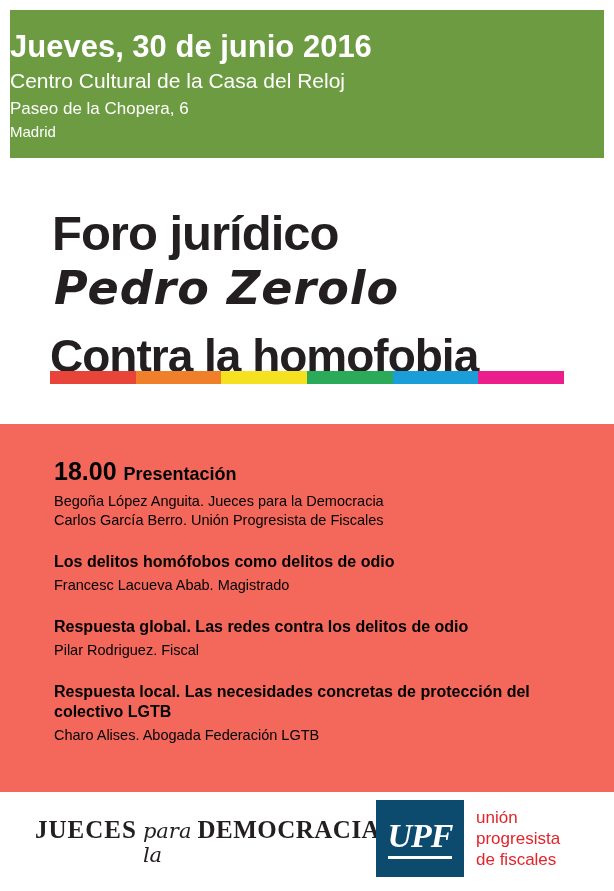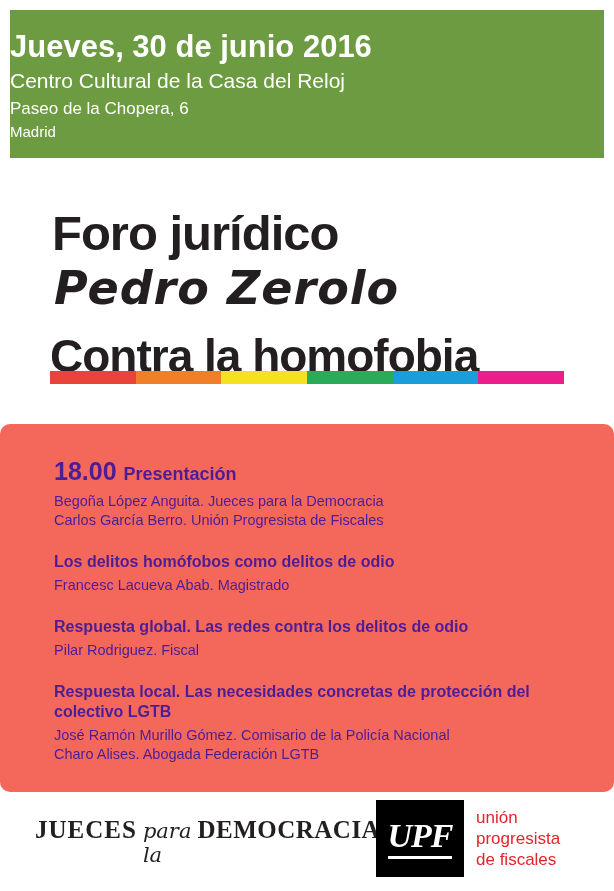--- a/index.html
+++ b/index.html
@@ -109,22 +109,21 @@
   }
 
   
   .program-band {
     position: absolute;
     left: 0;
     top: 424px;
     width: 614px;
     height: 368px;
     background: #f4685c;
-    color: #4c1d95;
-    border-radius: 10px;
+    color: #000000;
   }
   .program-inner {
     position: absolute;
     left: 54px;
     top: 34px;
     width: 520px;
   }
   .time-row {
     display: flex;
     align-items: baseline;
@@ -198,21 +197,21 @@
     position: absolute;
     left: 376px;
     top: 8px;
     width: 205px;
     height: 77px;
     display: flex;
   }
   .upf-mark {
     width: 88px;
     height: 77px;
-    background: #000000;
+    background: #0c4a6e;
     color: #ffffff;
     display: flex;
     align-items: center;
     justify-content: center;
     position: relative;
   }
   .upf-mark-text {
     font-family: "Liberation Serif", serif;
     font-size: 34px;
     font-weight: bold;
@@ -282,21 +281,20 @@
         <div class="speaker">Francesc Lacueva Abab. Magistrado</div>
       </div>
 
       <div class="session">
         <div class="session-title">Respuesta global. Las redes contra los delitos de odio</div>
         <div class="speaker">Pilar Rodriguez. Fiscal</div>
       </div>
 
       <div class="session">
         <div class="session-title">Respuesta local. Las necesidades concretas de protección del colectivo LGTB</div>
-        <div class="speaker">José Ramón Murillo Gómez. Comisario de la Policía Nacional</div>
         <div class="speaker">Charo Alises. Abogada Federación LGTB</div>
       </div>
     </div>
   </div>
 
   <div class="footer">
     <div class="logo-jpd">
       <span class="jpd-jueces">JUECES</span>
       <span class="jpd-para">para la</span>
       <span class="jpd-democracia">DEMOCRACIA</span>

